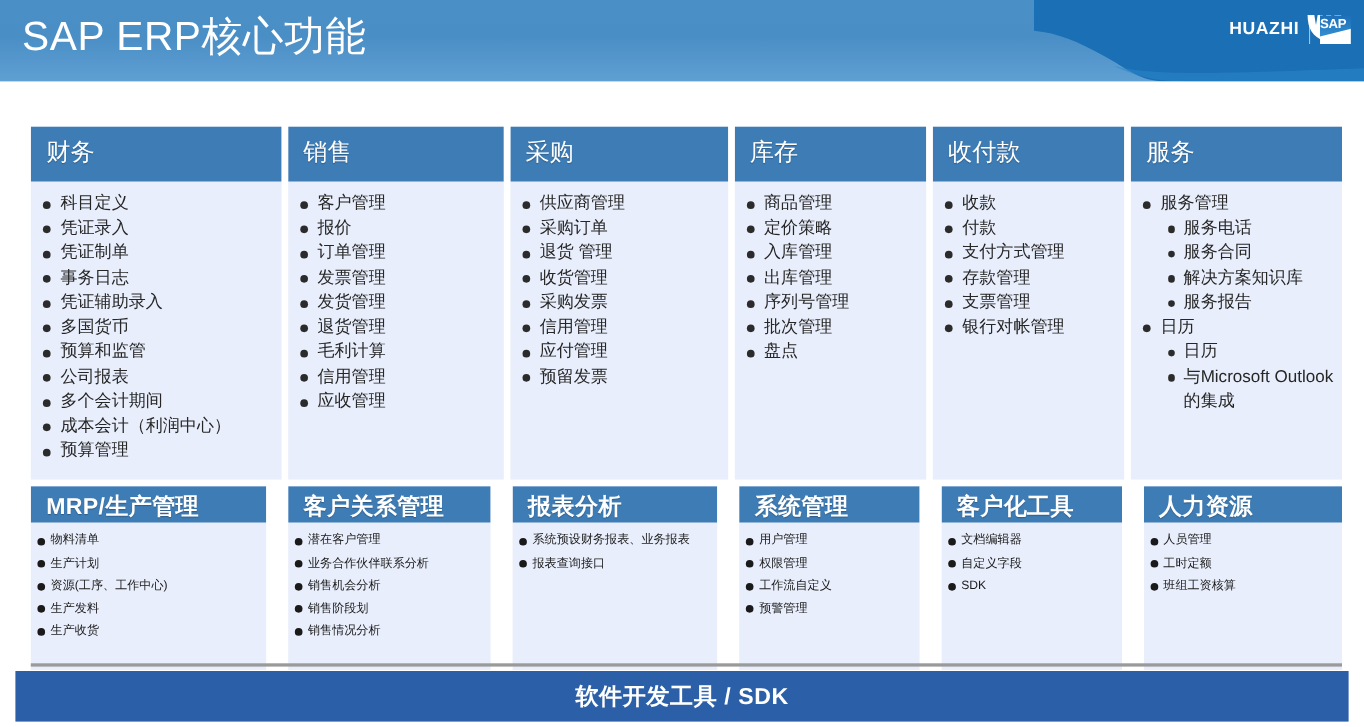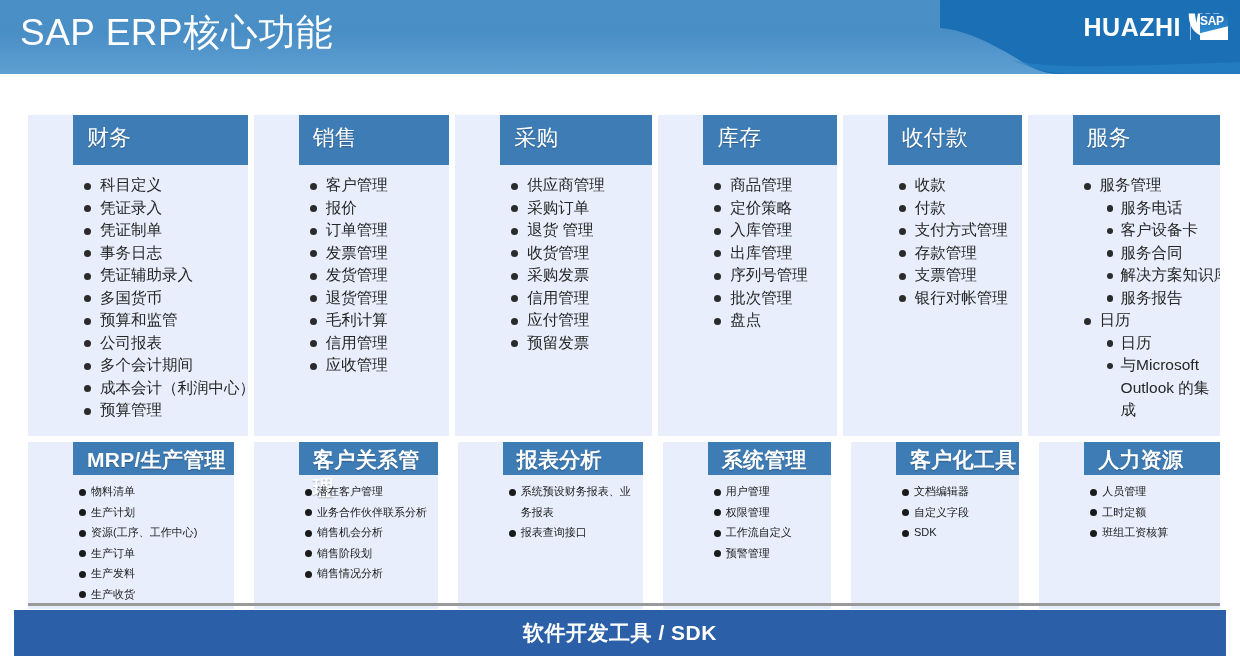--- a/index.html
+++ b/index.html
@@ -26,21 +26,21 @@
     position:absolute;right:0;top:0;width:300px;height:74px;
     overflow:hidden;
   }
   .header-right svg{position:absolute;right:0;top:0;}
   .brand{
     position:absolute;right:12px;top:12px;
     display:flex;align-items:center;height:30px;
   }
   .brand-mark{width:34px;height:26px;margin-right:7px;}
   .brand-name{
-    color:#ffffff;font-size:25px;font-weight:bold;letter-spacing:0.5px;
+    color:#ffffff;font-size:16px;font-weight:bold;letter-spacing:0.5px;
     line-height:26px;
   }
   .brand-divider{
     width:1px;height:26px;background:#9dc3e6;margin:0 9px;
   }
   .sap-badge{
     position:relative;width:28px;height:26px;overflow:hidden;
     background:linear-gradient(180deg,#1d6fb8 0%,#3a9ad9 100%);
     display:flex;align-items:flex-start;justify-content:flex-start;
   }
@@ -54,21 +54,21 @@
   }
 
   
   .board{position:absolute;left:0;top:74px;width:1240px;height:587px;}
 
   .row1{position:absolute;left:28px;top:41px;width:1192px;height:321px;
     display:flex;gap:6px;}
   .row2{position:absolute;left:28px;top:368px;width:1192px;height:167px;
     display:flex;gap:20px;}
 
-  .card{background:#e8eefb;display:flex;flex-direction:column;overflow:hidden;padding-left:45px;}
+  .card{background:#e8eefb;display:flex;flex-direction:column;overflow:hidden;}
   .c-fin{width:230px;}   .c-sal{width:198px;}  .c-pur{width:200px;}
   .c-inv{width:176px;}   .c-pay{width:176px;}  .c-srv{width:194px;}
 
   .card-head{
     background:#3e7cb5;color:#ffffff;
     font-size:22px;font-weight:400;
     padding:8px 0 0 14px;height:50px;box-sizing:border-box;
     text-shadow:0 1px 1px rgba(0,0,0,.25);
   }
   .card-head.bold{
@@ -228,42 +228,40 @@
         </ul>
       </div>
     </div>
 
     <div class="card c-srv">
       <div class="card-head">服务</div>
       <div class="card-body">
         <ul class="items">
           <li>服务管理</li>
           <li class="sub">服务电话</li>
-          <li class="sub">客户设备卡</li>
           <li class="sub">服务合同</li>
           <li class="sub">解决方案知识库</li>
           <li class="sub">服务报告</li>
           <li>日历</li>
           <li class="sub">日历</li>
           <li class="sub wrap">与Microsoft Outlook 的集成</li>
         </ul>
       </div>
     </div>
   </div>
 
   <div class="row2">
 
     <div class="card c-fin">
       <div class="card-head bold">MRP/生产管理</div>
       <div class="card-body2">
         <ul class="items2">
           <li>物料清单</li>
           <li>生产计划</li>
           <li>资源(工序、工作中心)</li>
-          <li>生产订单</li>
           <li> 生产发料</li>
           <li>生产收货</li>
         </ul>
       </div>
     </div>
 
     <div class="card c-sal">
       <div class="card-head bold">客户关系管理</div>
       <div class="card-body2">
         <ul class="items2">

